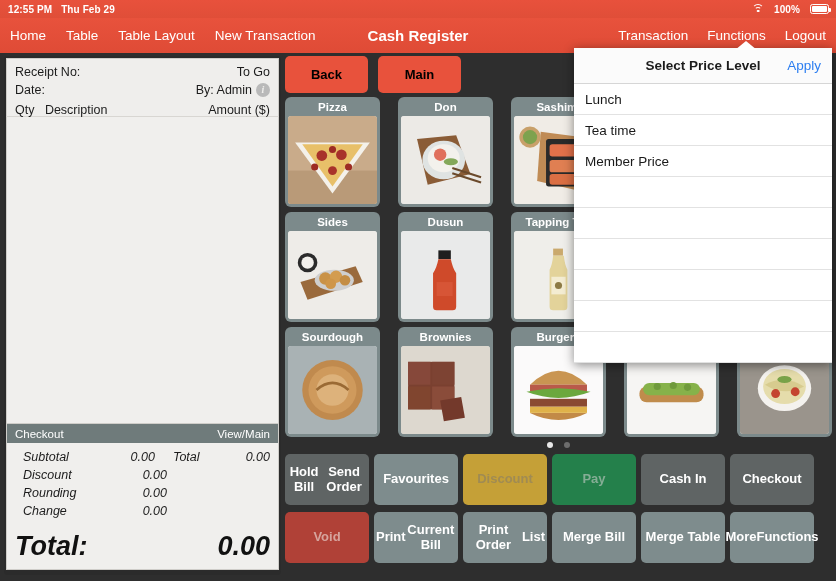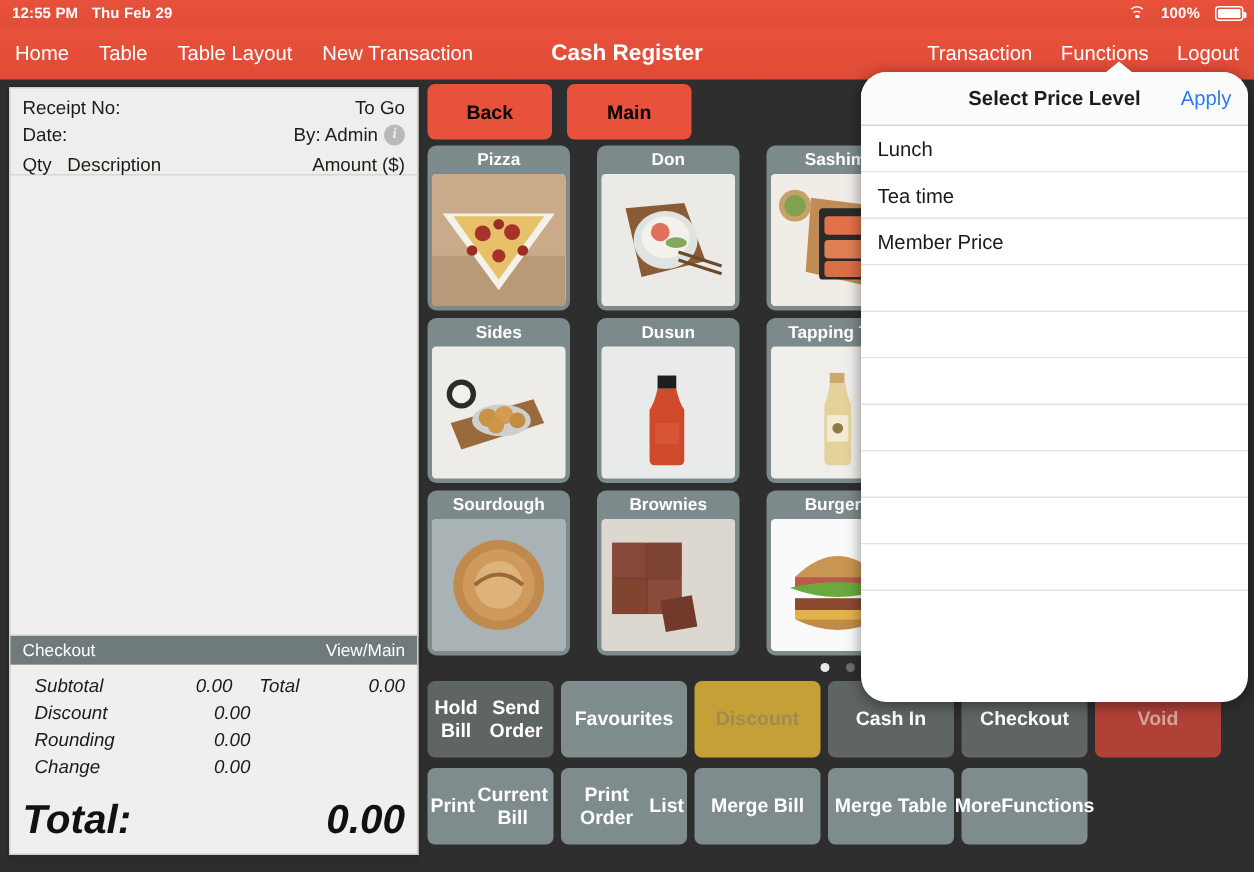--- a/index.html
+++ b/index.html
@@ -131,22 +131,22 @@
     cursor:pointer; padding:2px;
   }
   .abtn.gray    { background:#7e8c8d; }
   .abtn.disabled{ background:#5f6464; color:#ffffff; }
   .abtn.gold    { background:#c5a037; color:#a08b53; }
   .abtn.red     { background:#b04137; color:#d6a49d; }
   .abtn.green   { background:#24804b; color:#85ad95; }
 
   
   .popover {
-    position:absolute; left:574px; top:48px; width:258px; height:420px;
-    background:#fff; border-radius:17px; box-shadow:0 2px 10px rgba(0,0,0,.45);
+    position:absolute; left:574px; top:48px; width:258px; height:315px;
+    background:#fff; border-radius:0; box-shadow:0 2px 10px rgba(0,0,0,.45);
     overflow:hidden; z-index:50;
   }
   .pop-arrow {
     position:absolute; left:735px; top:41px; width:0; height:0; z-index:51;
     border-left:11px solid transparent; border-right:11px solid transparent;
     border-bottom:9px solid #fff;
   }
   .pop-head {
     height:36px; display:flex; align-items:center; justify-content:center;
     position:relative; background:#fbfbfb; border-bottom:1px solid #d6d6d6;
@@ -478,20 +478,23 @@
         <div class="abtn disabled">
           <div>Hold Bill</div>
           <div>Send Order</div>
         </div>
         <div class="abtn gray">
           <div>Favourites</div>
         </div>
         <div class="abtn gold">
           <div>Discount</div>
         </div>
+        <div class="abtn green">
+          <div>Pay</div>
+        </div>
         <div class="abtn disabled">
           <div>Cash In</div>
         </div>
         <div class="abtn disabled">
           <div>Checkout</div>
         </div>
         <div class="abtn red">
           <div>Void</div>
         </div>
         <div class="abtn gray">

